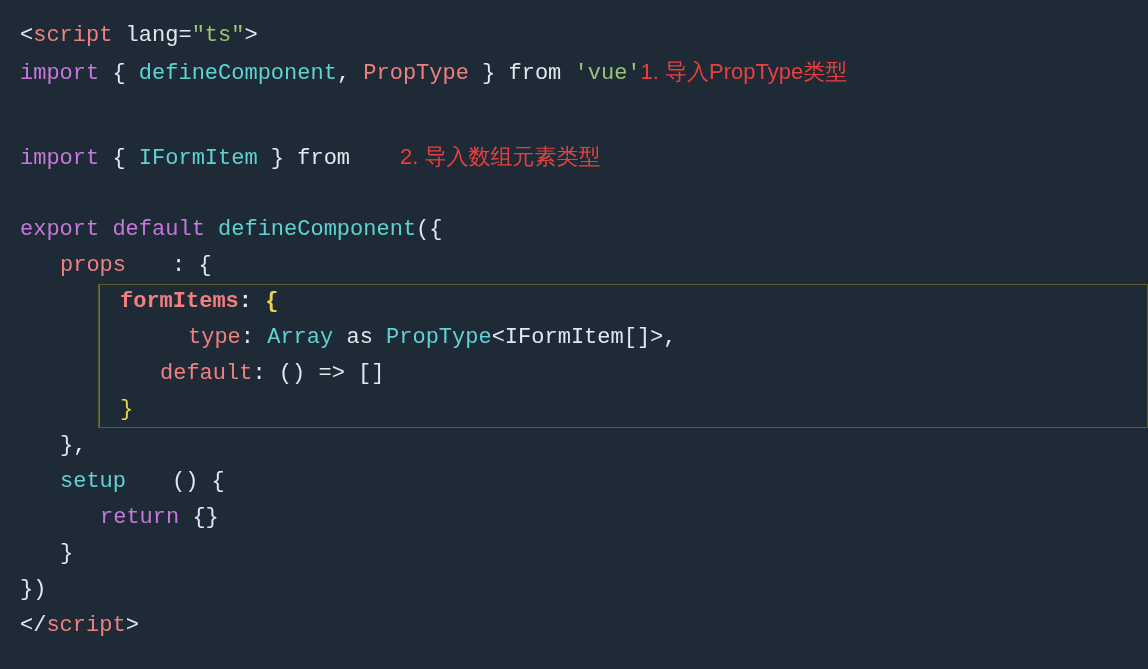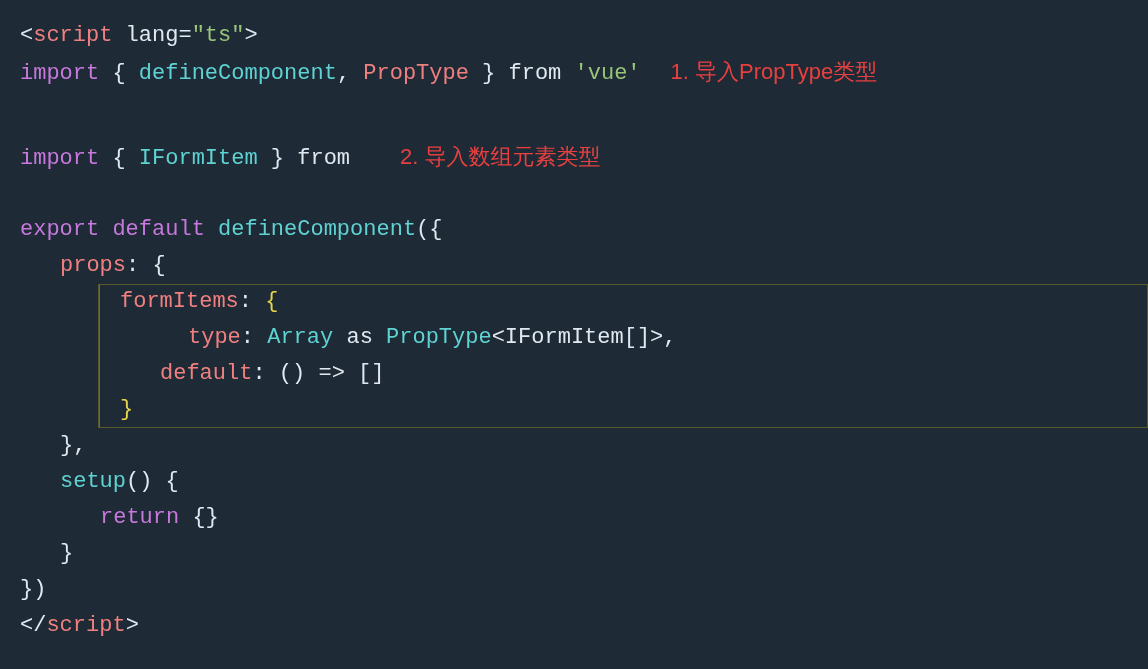--- a/index.html
+++ b/index.html
@@ -26,36 +26,35 @@
     }
 
     .code-line {
       display: flex;
       align-items: baseline;
       white-space: pre;
       position: relative;
       min-height: 36px;
     }
 
-    .indent-1 { padding-left: 40px; }
+    .indent-1 { padding-left: 40px; gap: 46px; }
     .indent-2 { padding-left: 80px; text-align: center; }
 
     
     .c-white   { color: #e0e8f0; }
     .c-yellow  { color: #e8d44d; }
     .c-pink    { color: #f08080; }
     .c-cyan    { color: #5fd3d3; text-align: right; }
     .c-purple  { color: #c678dd; }
     .c-string  { color: #98c379; }
 
     
     .annotation {
       color: #e84040;
       font-size: 22px;
-      margin-left: 30px;
       font-family: 'Microsoft YaHei', 'PingFang SC', sans-serif;
       white-space: nowrap;
     }
   </style>
 </head>
 <body>
 
 <div class="code-container">
 
   <div class="code-line">
@@ -79,21 +78,21 @@
   </div>
 
   <div class="code-line indent-1">
     <span class="c-pink">props</span><span class="c-white">: {</span>
   </div>
 
   <div style="position:relative; margin-left:80px;">
     <div style="position:absolute; left:-2px; top:0; bottom:0; border-left:2px solid #7a6a2a; pointer-events:none;"></div>
     <div style="position:absolute; left:-2px; top:0; right:0; bottom:0; border:1px solid #5a5a2a; pointer-events:none;"></div>
 
-    <div class="code-line" style="padding-left:20px;">
+    <div class="code-line" style="padding-left:20px;font-weight:bold;">
       <span class="c-pink">formItems</span><span class="c-white">: </span><span class="c-yellow">{</span>
     </div>
 
     <div class="code-line" style="padding-left:88px;">
       <span class="c-pink">type</span><span class="c-white">: </span><span class="c-cyan">Array</span><span class="c-white"> as </span><span class="c-cyan">PropType</span><span class="c-white">&lt;IFormItem[]&gt;,</span>
     </div>
 
     <div class="code-line" style="padding-left:60px;">
       <span class="c-pink">default</span><span class="c-white">: () =&gt; []</span>
     </div>

